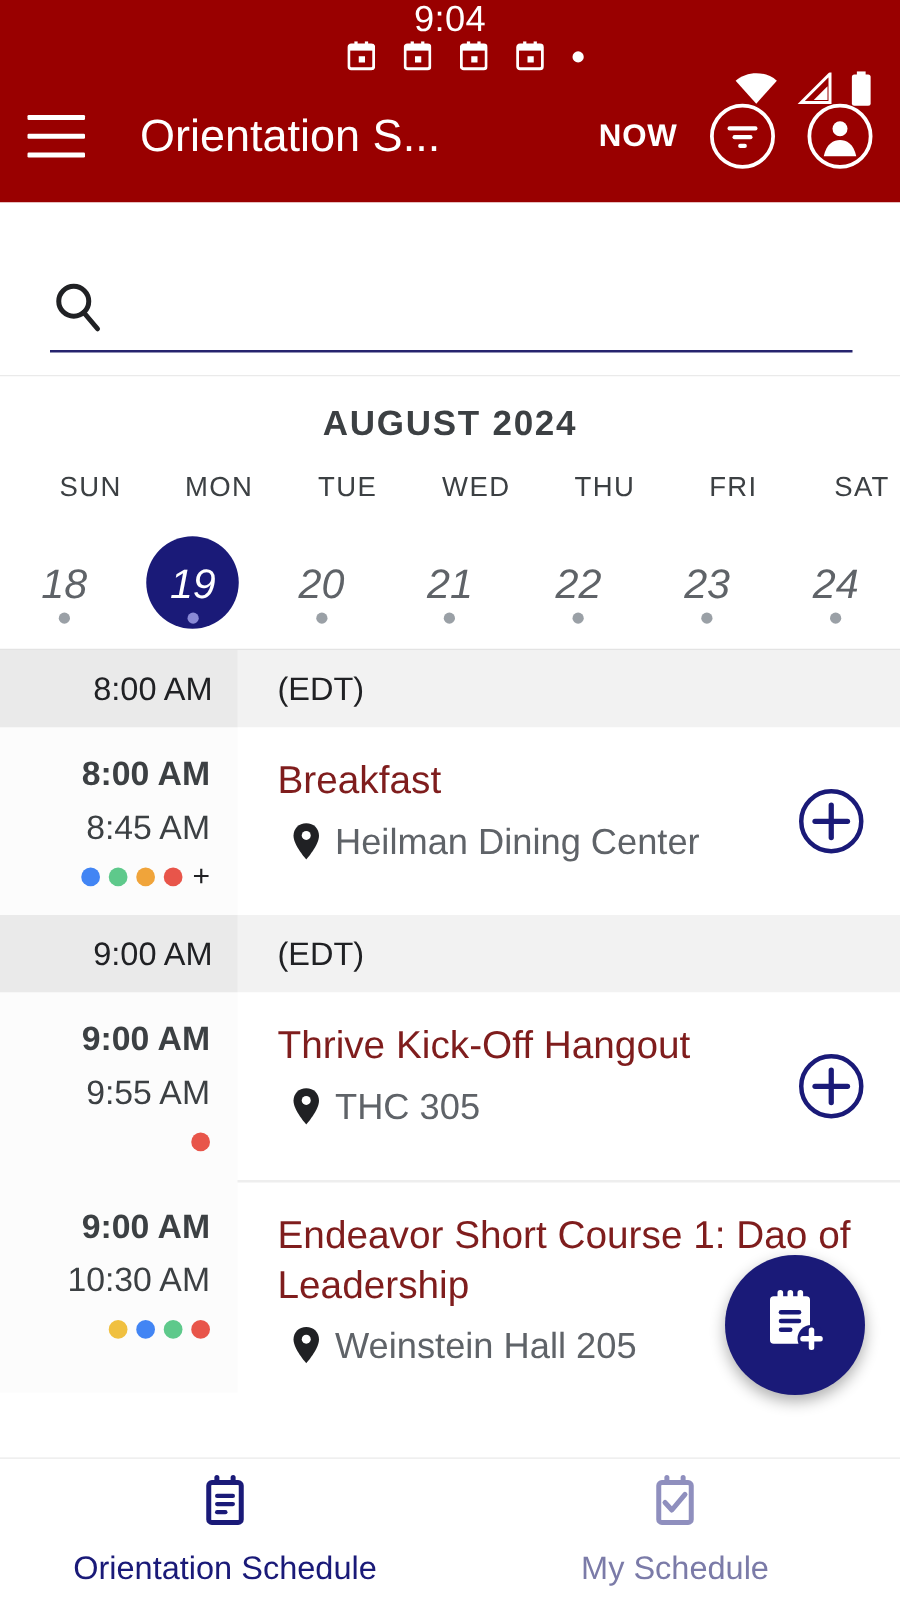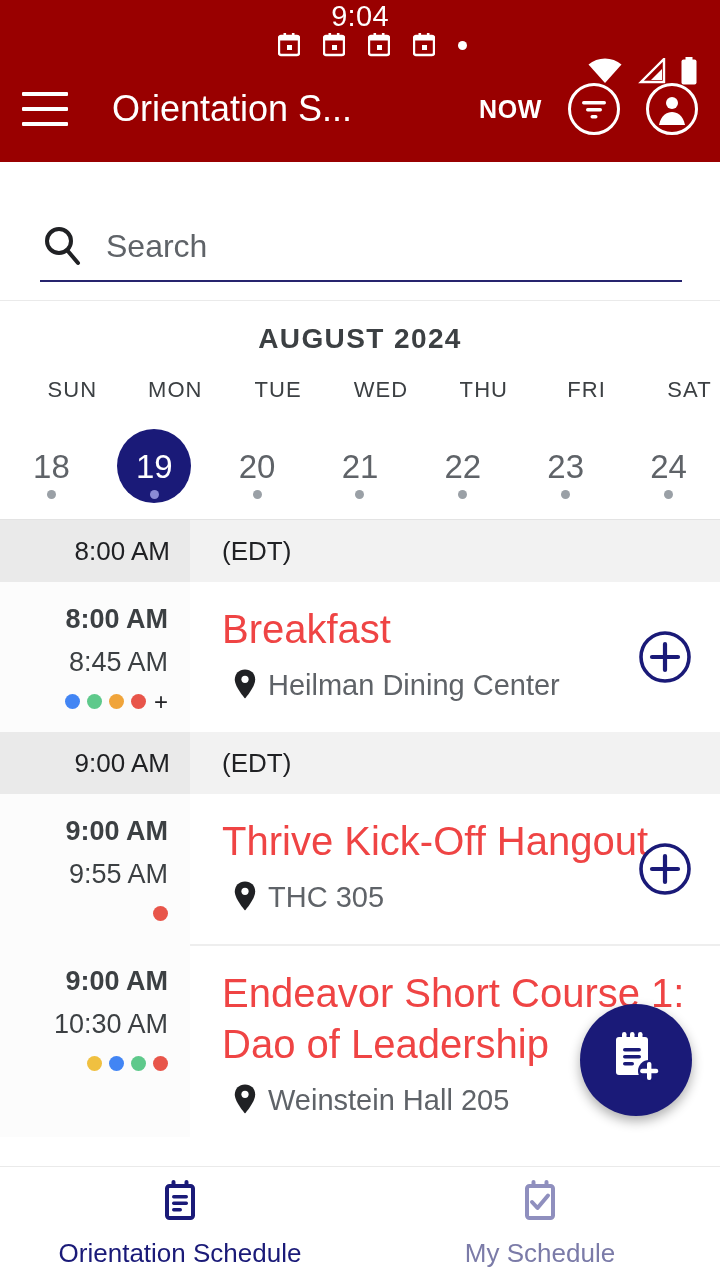--- a/index.html
+++ b/index.html
@@ -52,21 +52,21 @@
     border-bottom:1px solid #e3e3e3; padding:22px 0 16px; }
   .cal-month { text-align:center; font-size:28px; font-weight:bold;
     letter-spacing:1.4px; color:#3c4043; }
   .cal-grid { display:grid; grid-template-columns:repeat(7,1fr); margin-top:22px; }
   .cal-cell { display:flex; flex-direction:column; align-items:center; }
   .cal-dow { font-size:22px; letter-spacing:1.1px; color:#3c4043;margin-left:42px; }
   .cal-datewrap { margin-top:26px; width:74px; height:74px; border-radius:50%;
     display:flex; flex-direction:column; align-items:center; justify-content:center;
     position:relative; }
   .cal-datewrap.selected { background:#1a1a78; }
-  .cal-date { font-size:33px; color:#5f6368; line-height:1; }
+  .cal-date { font-size:33px; color:#5f6368; line-height:1;font-style:italic; }
   .cal-datewrap.selected .cal-date { color:#fff; }
   .cal-marker { width:9px; height:9px; border-radius:50%; background:#9aa0a6;
     position:absolute; bottom:4px; }
   .cal-datewrap.selected .cal-marker { background:#8a8ad6; }
 
   
   .schedule { background:#fff; }
   .hour-head { display:flex; height:62px; align-items:center;
     background:#f2f2f2; }
   .hour-head .col-left { width:190px; background:#eaeaea; height:100%;
@@ -79,21 +79,21 @@
     display:flex; flex-direction:column; align-items:flex-end;
     padding:22px 22px 10px 0; }
   .ev-start { font-size:27px; font-weight:bold; color:#3c4043; }
   .ev-end { font-size:27px; color:#3c4043; margin-top:12px; }
   .ev-dots { display:flex; align-items:center; gap:7px; margin-top:16px; }
   .ev-dots i { width:15px; height:15px; border-radius:50%; display:block; }
   .ev-dots .plus { font-size:24px; color:#202124; line-height:15px;
      font-weight:500; margin-left:1px; }
   .ev-right { flex:1; padding:22px 20px 20px 32px; position:relative; }
   .ev-right.divided { border-top:2px solid #eeeeee; }
-  .ev-title { font-size:40px; color:#ef4444; line-height:1.28; }
+  .ev-title { font-size:31px; color:#7f1d1d; line-height:1.28; }
   .ev-loc { display:flex; align-items:flex-start; margin-top:14px; }
   .pin { width:22px; height:30px; flex:none; }
   .ev-loc span { font-size:29px; color:#5f6368; margin-left:12px; }
   .add-btn { position:absolute; right:28px; top:50%; transform:translateY(-50%);
      width:54px; height:54px; }
 
   
   .fab { position:absolute; right:28px; bottom:164px;
     width:112px; height:112px; border-radius:50%; background:#1a1a78;
     display:flex; align-items:center; justify-content:center;
@@ -202,21 +202,20 @@
   </div>
 
   <div class="search-wrap">
     <div class="search-row">
       <span class="search-icon">
         <svg width="44" height="44" viewBox="0 0 44 44">
           <circle cx="19" cy="17" r="12" fill="none" stroke="#202124" stroke-width="4"></circle>
           <line x1="27" y1="26" x2="38" y2="39" stroke="#202124" stroke-width="4" stroke-linecap="round"></line>
         </svg>
       </span>
-      <span class="search-text">Search</span>
     </div>
   </div>
 
   <div class="calendar">
     <div class="cal-month">AUGUST 2024</div>
     <div class="cal-grid">
 
       <div class="cal-cell">
         <div class="cal-dow">SUN</div>
         <div class="cal-datewrap">

